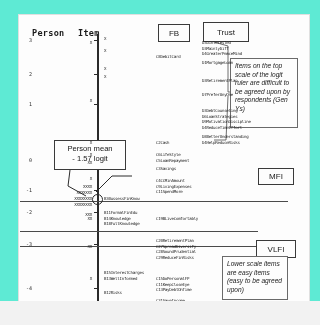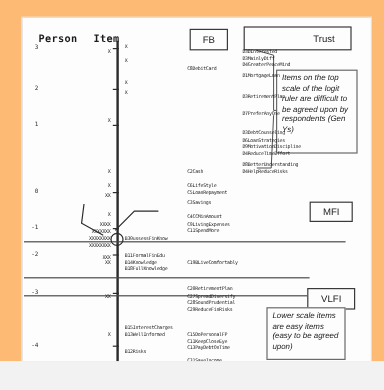--- a/index.html
+++ b/index.html
@@ -1,18 +1,18 @@
 <!DOCTYPE html>
 <html><head>
 <meta charset="utf-8">
 <title>Wright Map</title>
 <style>
   html,body{margin:0;padding:0;background:#f2f2f2;}
   body{font-family:"DejaVu Sans Mono",monospace;}
-  #page{position:relative;width:320px;height:301px;background:#fdba74;overflow:hidden;}
+  #page{position:relative;width:320px;height:301px;background:#5eead4;overflow:hidden;}
   #card{position:absolute;left:18px;top:14px;width:290px;height:296px;background:#fdfdfd;border:1px solid #e0e0e0;}
   .hdr{position:absolute;font-family:"DejaVu Sans Mono",monospace;font-size:8.5px;font-weight:bold;color:#1b1b1b;letter-spacing:0.3px;white-space:nowrap;}
   .colbox{position:absolute;border:1.3px solid #3a3a3a;background:#fdfdfd;font-family:"Liberation Sans",sans-serif;font-size:8px;color:#1b1b1b;display:flex;align-items:center;justify-content:center;}
   .axis{position:absolute;left:97px;top:34px;width:1.6px;height:268px;background:#2b2b2b;}
   .tick{position:absolute;width:5px;height:1.2px;background:#2b2b2b;left:94px;}
   .ticklabel{position:absolute;font-family:"DejaVu Sans Mono",monospace;font-size:5px;color:#2b2b2b;text-align:right;width:14px;}
   .hline{position:absolute;height:1px;background:#4a4a4a;}
   .pcount{position:absolute;font-family:"DejaVu Sans Mono",monospace;font-size:4.2px;color:#2b2b2b;letter-spacing:-0.3px;text-align:right;white-space:nowrap;transform-origin:right center;}
   .items{position:absolute;font-family:"DejaVu Sans Mono",monospace;font-size:4.1px;line-height:5.6px;color:#1f1f1f;white-space:pre;letter-spacing:-0.25px;}
   .callout{position:absolute;border:1px solid #6a6a6a;background:#fdfdfd;font-family:"Liberation Sans",sans-serif;font-style:italic;font-size:6.6px;line-height:8.6px;color:#1b1b1b;padding:3px 4px;box-sizing:border-box;}
@@ -23,21 +23,21 @@
 </head>
 <body>
 
 <div id="page">
   <div id="card"></div>
 
   <div class="hdr" style="left:32px;top:28px;">Person</div>
   <div class="hdr" style="left:78px;top:28px;">Item</div>
 
   <div class="colbox" style="left:158px;top:24px;width:30px;height:16px;">FB</div>
-  <div class="colbox" style="left:203px;top:22px;width:44px;height:18px;padding-left:44px;">Trust</div>
+  <div class="colbox" style="left:203px;top:22px;width:44px;height:18px;">Trust</div>
 
   <div class="colbox" style="left:258px;top:168px;width:34px;height:15px;">MFI</div>
   <div class="colbox" style="left:256px;top:240px;width:38px;height:16px;text-align:center;">VLFI</div>
 
   <div class="axis"></div>
 
   <div class="tick" style="top:40px;"></div>
   <div class="ticklabel" style="left:18px;top:37px;">3</div>
   <div class="tick" style="top:74px;"></div>
   <div class="ticklabel" style="left:18px;top:71px;">2</div>
@@ -53,20 +53,24 @@
   <div class="ticklabel" style="left:18px;top:241px;">-3</div>
   <div class="tick" style="top:288px;"></div>
   <div class="ticklabel" style="left:18px;top:285px;">-4</div>
 
   <div class="hline" style="left:20px;top:201px;width:268px;"></div>
   <div class="hline" style="left:20px;top:231px;width:238px;"></div>
   <div class="hline" style="left:20px;top:246px;width:236px;"></div>
 
   <div class="marker" style="left:92px;top:194px;"></div>
 
+  <div class="pmean" style="left:54px;top:140px;width:72px;height:30px;">
+    <div>Person  mean</div>
+    <div>-  1.57 logit</div>
+  </div>
 
   <div class="callout" style="left:230px;top:58px;width:68px;height:70px;">Items on the top scale of the logit ruler are difficult to be agreed upon by respondents (Gen Ys)</div>
   <div class="callout" style="left:222px;top:256px;width:66px;height:44px;">Lower scale items are easy items (easy to be agreed upon)</div>
 
   <svg class="ov" viewBox="0 0 320 325">
     <polyline points="70,170 68,186 86,196" fill="none" stroke="#2b2b2b" stroke-width="1"></polyline>
     <polyline points="214,42 228,46 228,92 230,92" fill="none" stroke="#4a4a4a" stroke-width="0.8"></polyline>
     <polyline points="214,140 226,140 228,96" fill="none" stroke="#4a4a4a" stroke-width="0.8"></polyline>
     <polyline points="96,192 112,176 132,176" fill="none" stroke="#2b2b2b" stroke-width="1"></polyline>
   </svg>

